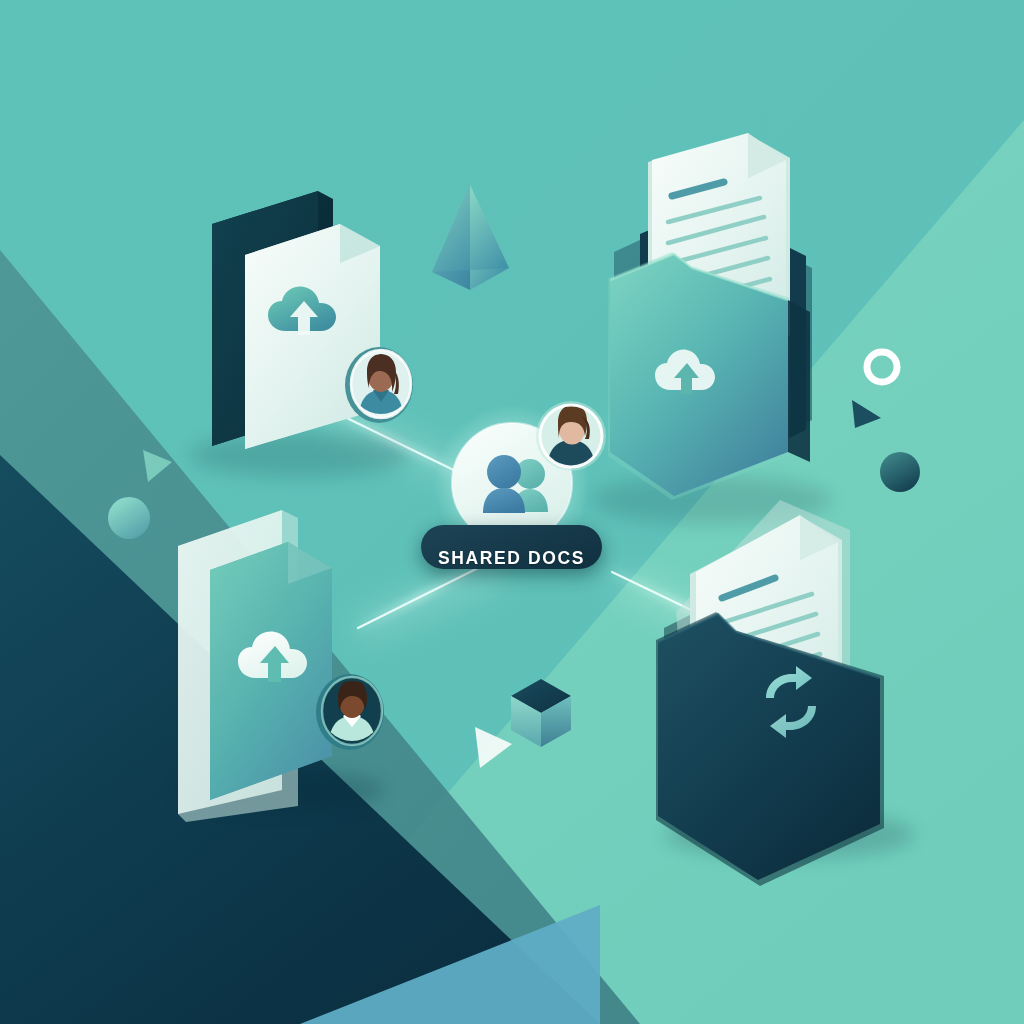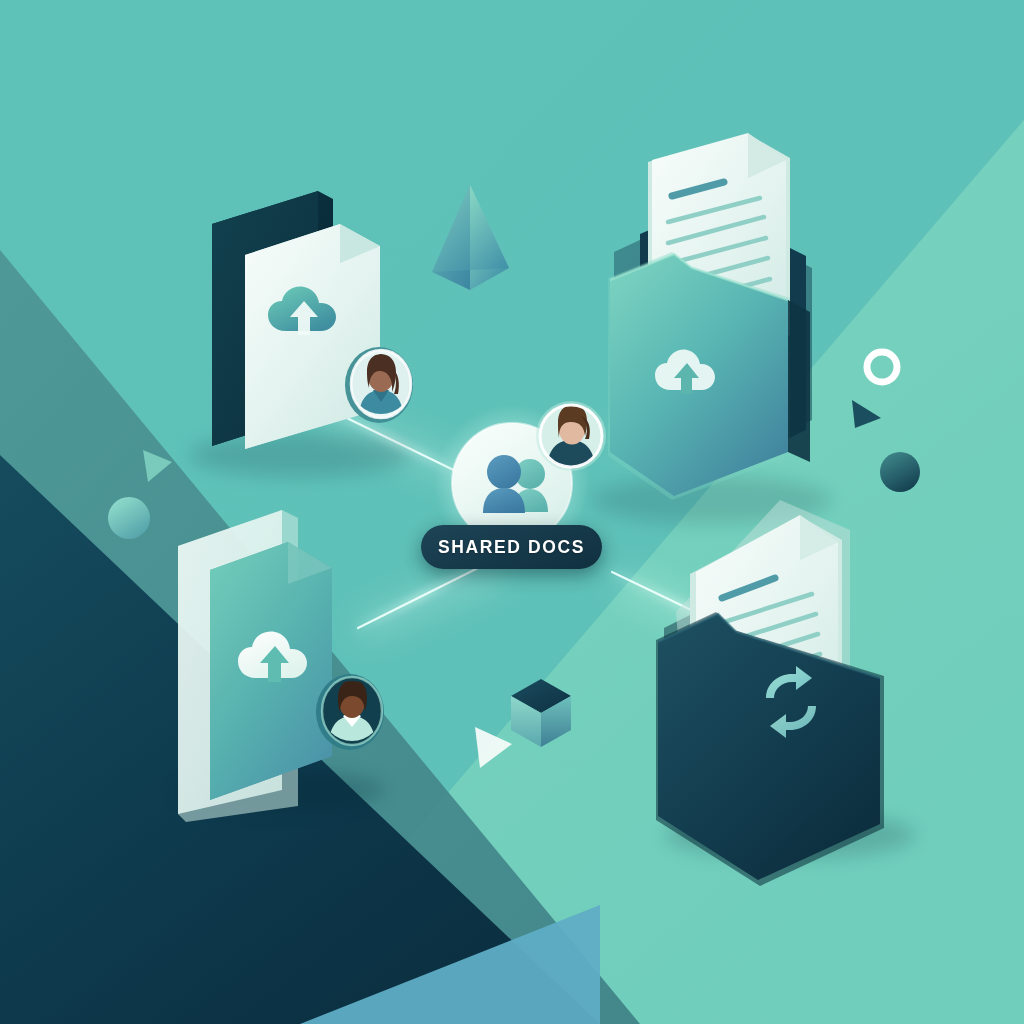--- a/index.html
+++ b/index.html
@@ -10,21 +10,21 @@
     background:#5fc0b9;
   }
   .stage svg.scene{ position:absolute; inset:0; width:1024px; height:1024px; display:block; }
 
   
   .hub-pill{
     position:absolute; left:421px; top:525px;
     width:181px; height:44px; border-radius:22px;
     background:linear-gradient(160deg,#1d4456 0%,#10303f 100%);
     box-shadow:0 6px 18px rgba(7,34,45,.45);
-    display:flex; align-items:center; justify-content:center;
+    display:flex; align-items:flex-end; justify-content:center;
     z-index:40;
   }
   .hub-pill span{
     color:#ffffff; font-size:17.5px; font-weight:bold;
     letter-spacing:1.6px; white-space:nowrap;
     font-family:"Liberation Sans", sans-serif;
     text-shadow:0 1px 2px rgba(0,0,0,.25);
   }
 </style>
 </head>

